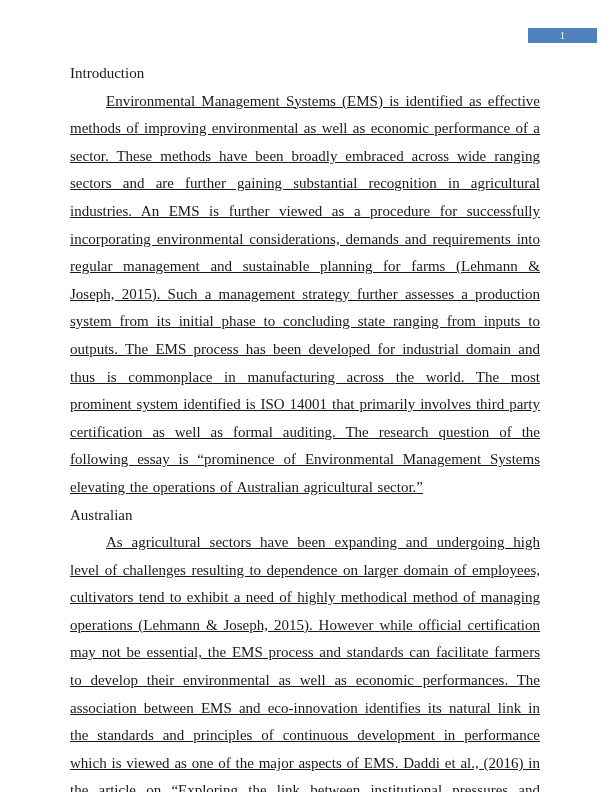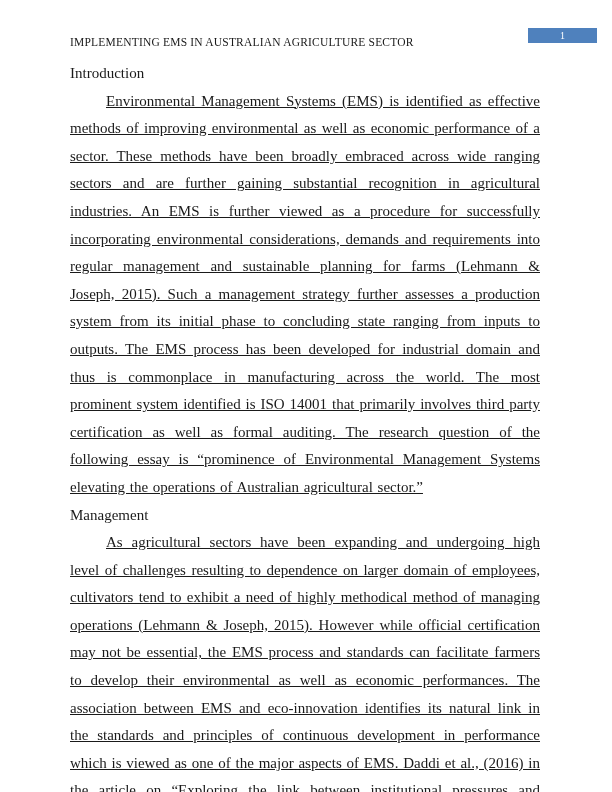--- a/index.html
+++ b/index.html
@@ -60,27 +60,26 @@
 </style>
 </head>
 <body>
 
 <div class="page">
 
   <div class="page-number-box">
     <span>1</span>
   </div>
 
-  <div class="running-head">IMPLEMENTING EMS IN AUSTRALIAN AGRICULTURE SECTOR</div>
 
   <div class="content">
 
     <div class="heading">Introduction</div>
 
     <p class="para">Environmental Management Systems (EMS) is identified as effective methods of improving environmental as well as economic performance of a sector. These methods have been broadly embraced across wide ranging sectors and are further gaining substantial recognition in agricultural industries. An EMS is further viewed as a procedure for successfully incorporating environmental considerations, demands and requirements into regular management and sustainable planning for farms (Lehmann &amp; Joseph, 2015). Such a management strategy further assesses a production system from its initial phase to concluding state ranging from inputs to outputs. The EMS process has been developed for industrial domain and thus is commonplace in manufacturing across the world. The most prominent system identified is ISO 14001 that primarily involves third party certification as well as formal auditing. The research question of the following essay is “prominence of Environmental Management Systems elevating the operations of Australian agricultural sector.”</p>
 
-    <div class="heading">Management</div>
+    <div class="heading">Australian</div>
 
     <p class="para">As agricultural sectors have been expanding and undergoing high level of challenges resulting to dependence on larger domain of employees, cultivators tend to exhibit a need of highly methodical method of managing operations (Lehmann &amp; Joseph,  2015). However while official certification may not be essential, the EMS process and standards can facilitate farmers to develop their environmental as well as economic performances. The association between EMS and eco-innovation identifies its natural link in the standards and principles of continuous development in performance which is viewed as one of the major aspects of EMS. Daddi et al., (2016)  in the article on “Exploring the link between institutional pressures and environmental management systems effectiveness: An empirical study” efficiently conducted a survey that</p>
 
   </div>
 
 </div>
 
 </body></html>

